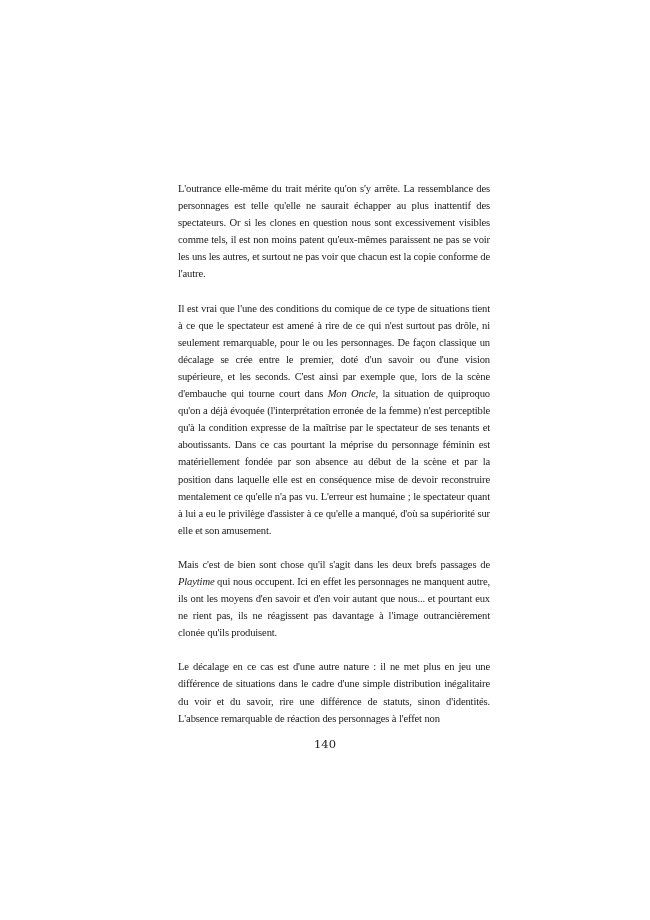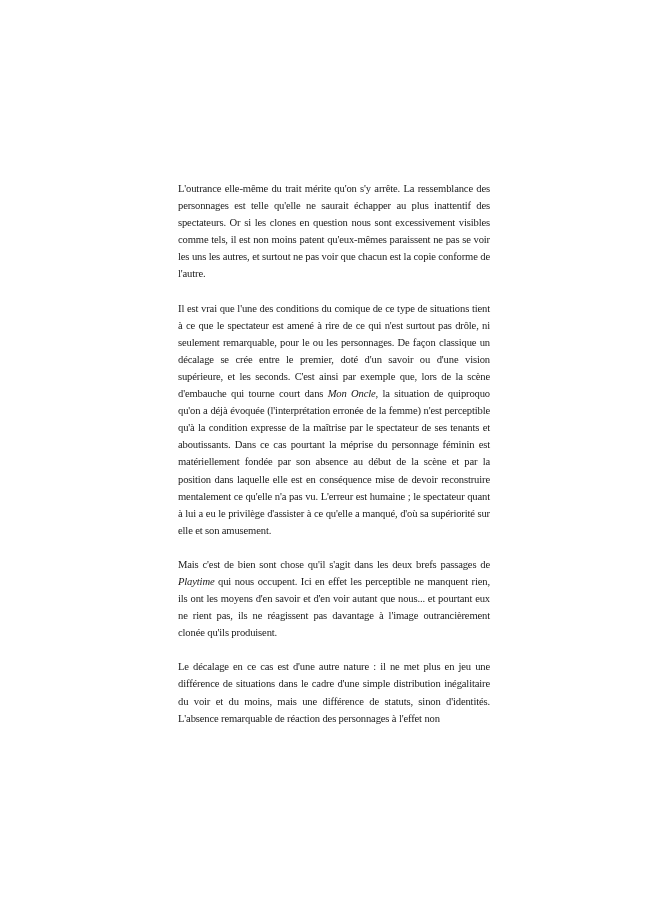--- a/index.html
+++ b/index.html
@@ -55,19 +55,20 @@
 
 <div class="page">
   <div class="text-block">
     <p class="para">
       <span>L'outrance elle-même du trait mérite qu'on s'y arrête. La ressemblance des personnages est telle qu'elle ne saurait échapper au plus inattentif des spectateurs. Or si les clones en question nous sont excessivement visibles comme tels, il est non moins patent qu'eux-mêmes paraissent ne pas se voir les uns les autres, et surtout ne pas voir que chacun est la copie conforme de l'autre.</span>
     </p>
     <p class="para">
       <span>Il est vrai que l'une des conditions du comique de ce type de situations tient à ce que le spectateur est amené à rire de ce qui n'est surtout pas drôle, ni seulement remarquable, pour le ou les personnages. De façon classique un décalage se crée entre le premier, doté d'un savoir ou d'une vision supérieure, et les seconds. C'est ainsi par exemple que, lors de la scène d'embauche qui tourne court dans </span><em>Mon Oncle</em><span>, la situation de quiproquo qu'on a déjà évoquée (l'interprétation erronée de la femme) n'est perceptible qu'à la condition expresse de la maîtrise par le spectateur de ses tenants et aboutissants. Dans ce cas pourtant la méprise du personnage féminin est matériellement fondée par son absence au début de la scène et par la position dans laquelle elle est en conséquence mise de devoir reconstruire mentalement ce qu'elle n'a pas vu. L'erreur est humaine ; le spectateur quant à lui a eu le privilège d'assister à ce qu'elle a manqué, d'où sa supériorité sur elle et son amusement.</span>
     </p>
     <p class="para">
-      <span>Mais c'est de bien sont chose qu'il s'agit dans les deux brefs passages de </span><em>Playtime</em><span> qui nous occupent. Ici en effet les perceptible ne manquent rien, ils ont les moyens d'en savoir et d'en voir autant que nous... et pourtant eux ne rient pas, ils ne réagissent pas davantage à l'image outrancièrement clonée qu'ils produisent.</span>
+      <span>Mais c'est de bien sont chose qu'il s'agit dans les deux brefs passages de </span><em>Playtime</em><span> qui nous occupent. Ici en effet les personnages ne manquent autre, ils ont les moyens d'en savoir et d'en voir autant que nous... et pourtant eux ne rient pas, ils ne réagissent pas davantage à l'image outrancièrement clonée qu'ils produisent.</span>
     </p>
     <p class="para">
-      <span>Le décalage en ce cas est d'une autre nature : il ne met plus en jeu une différence de situations dans le cadre d'une simple distribution inégalitaire du voir et du moins, mais une différence de statuts, sinon d'identités. L'absence remarquable de réaction des personnages à l'effet non</span>
+      <span>Le décalage en ce cas est d'une autre nature : il ne met plus en jeu une différence de situations dans le cadre d'une simple distribution inégalitaire du voir et du savoir, rire une différence de statuts, sinon d'identités. L'absence remarquable de réaction des personnages à l'effet non</span>
     </p>
   </div>
+  <div class="page-number">140</div>
 </div>
 
 </body></html>

